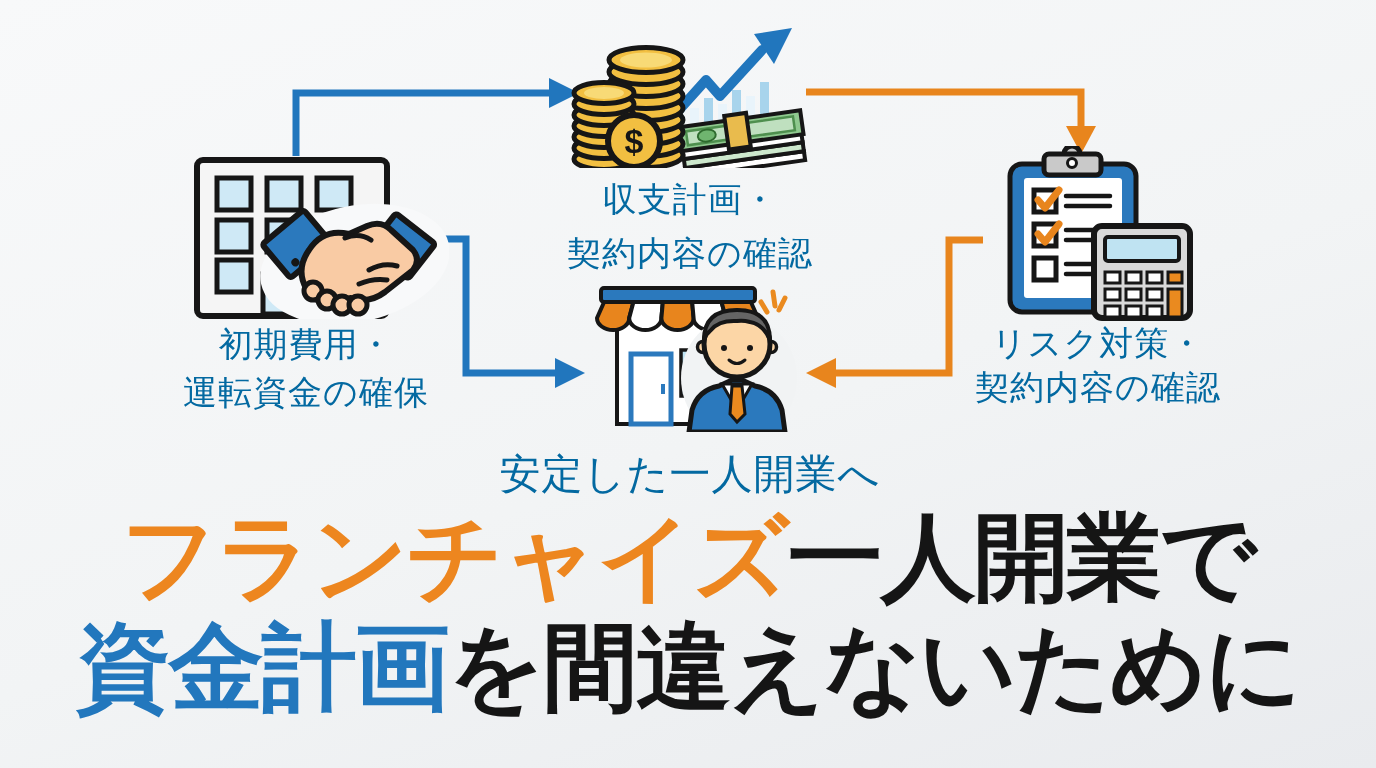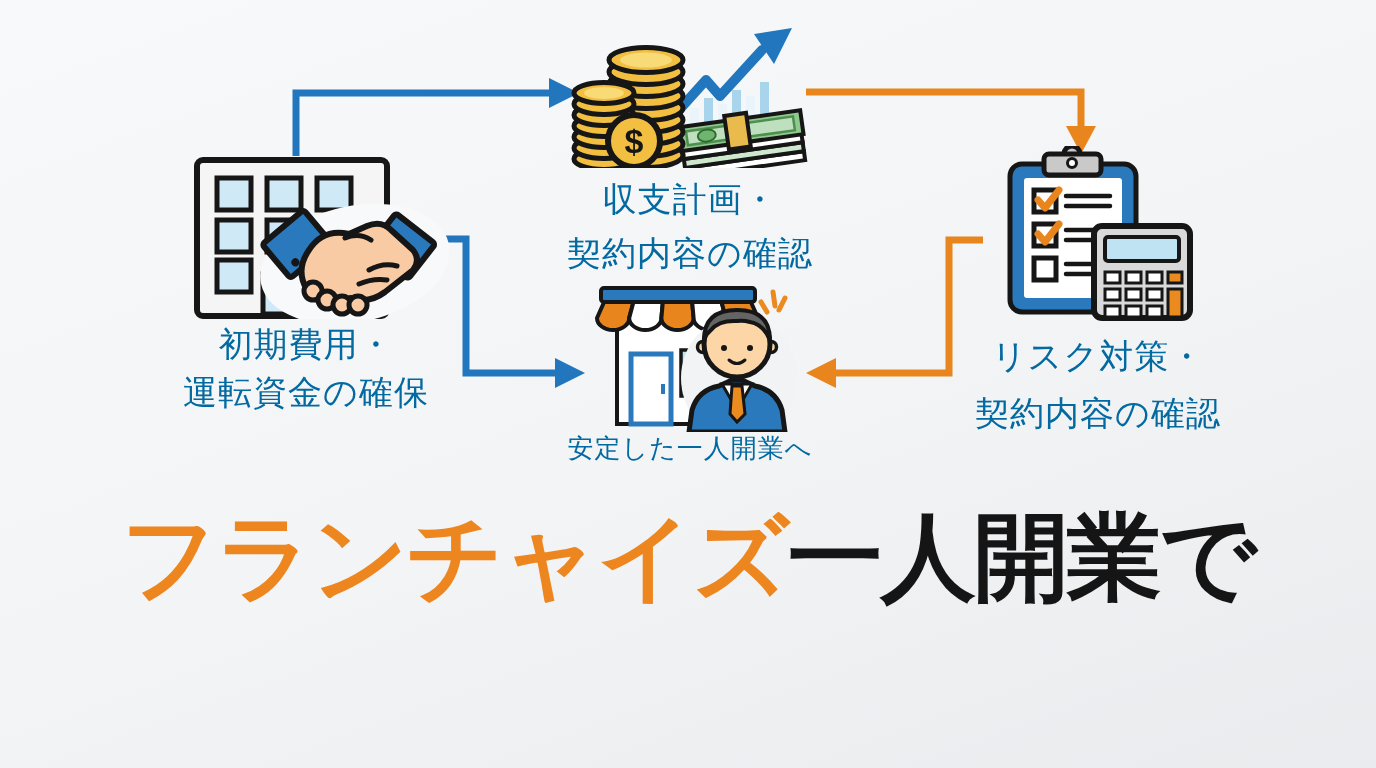--- a/index.html
+++ b/index.html
@@ -19,23 +19,23 @@
     color: #0369a1;
     text-align: center;
     letter-spacing: 1px;
     white-space: nowrap;
   }
   #node-contract { left: 158px; top: 154px; width: 296px; }
   #node-contract .node-label { margin-top: 4px; }
   #node-finance  { left: 558px; top: 22px;  width: 264px; }
   #node-finance  .node-label { margin-top: 10px; }
   #node-risk     { left: 966px; top: 146px; width: 264px; }
-  #node-risk     .node-label { margin-top: 13px; }
+  #node-risk     .node-label { margin-top: 0; }
   #node-goal     { left: 528px; top: 280px; width: 324px; }
-  #node-goal     .node-label { font-size: 26px; margin-top: 0; text-align: center; }
+  #node-goal     .node-label { font-size: 41px; margin-top: 16px; text-align: center; }
 
   .arrows-layer { position: absolute; inset: 0; width: 1376px; height: 768px; pointer-events: none; }
 
   .title-block {
     position: absolute;
     left: 0; right: 0; top: 502px;
     text-align: center;
     font-weight: 900;
     color: #151515;
     line-height: 1.16;
@@ -253,15 +253,16 @@
         <line x1="186" y1="22" x2="192" y2="32"></line>
         <line x1="198" y1="12" x2="200" y2="26"></line>
         <line x1="210" y1="18" x2="204" y2="30"></line>
       </g>
     </svg>
     <div class="node-label">安定した一人開業へ</div>
   </div>
 
   <div class="title-block">
     <div class="title-line"><span class="hl-orange">フランチャイズ</span><span>一人開業で</span></div>
+    <div class="title-line"><span class="hl-blue">資金計画</span><span>を間違えないために</span></div>
   </div>
 
 </div>
 
 </body></html>

